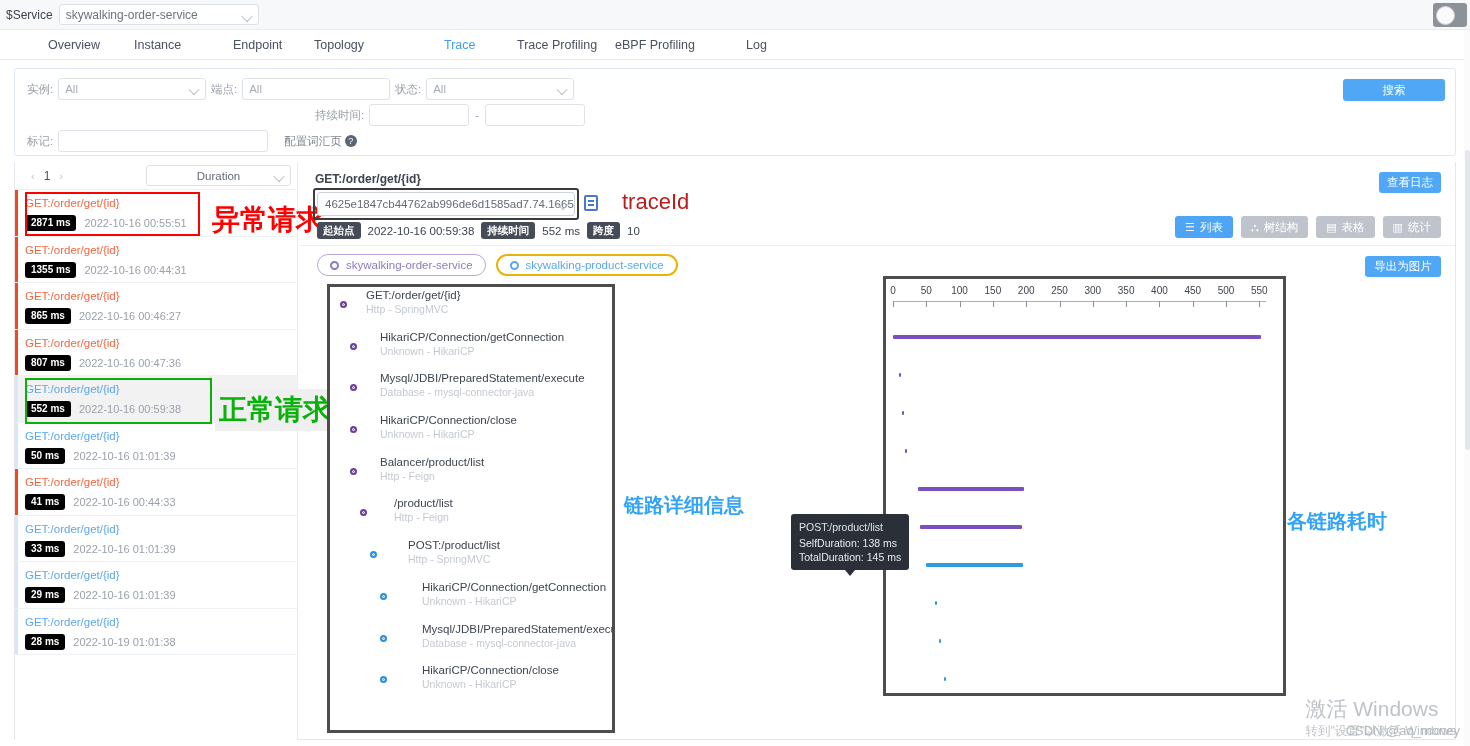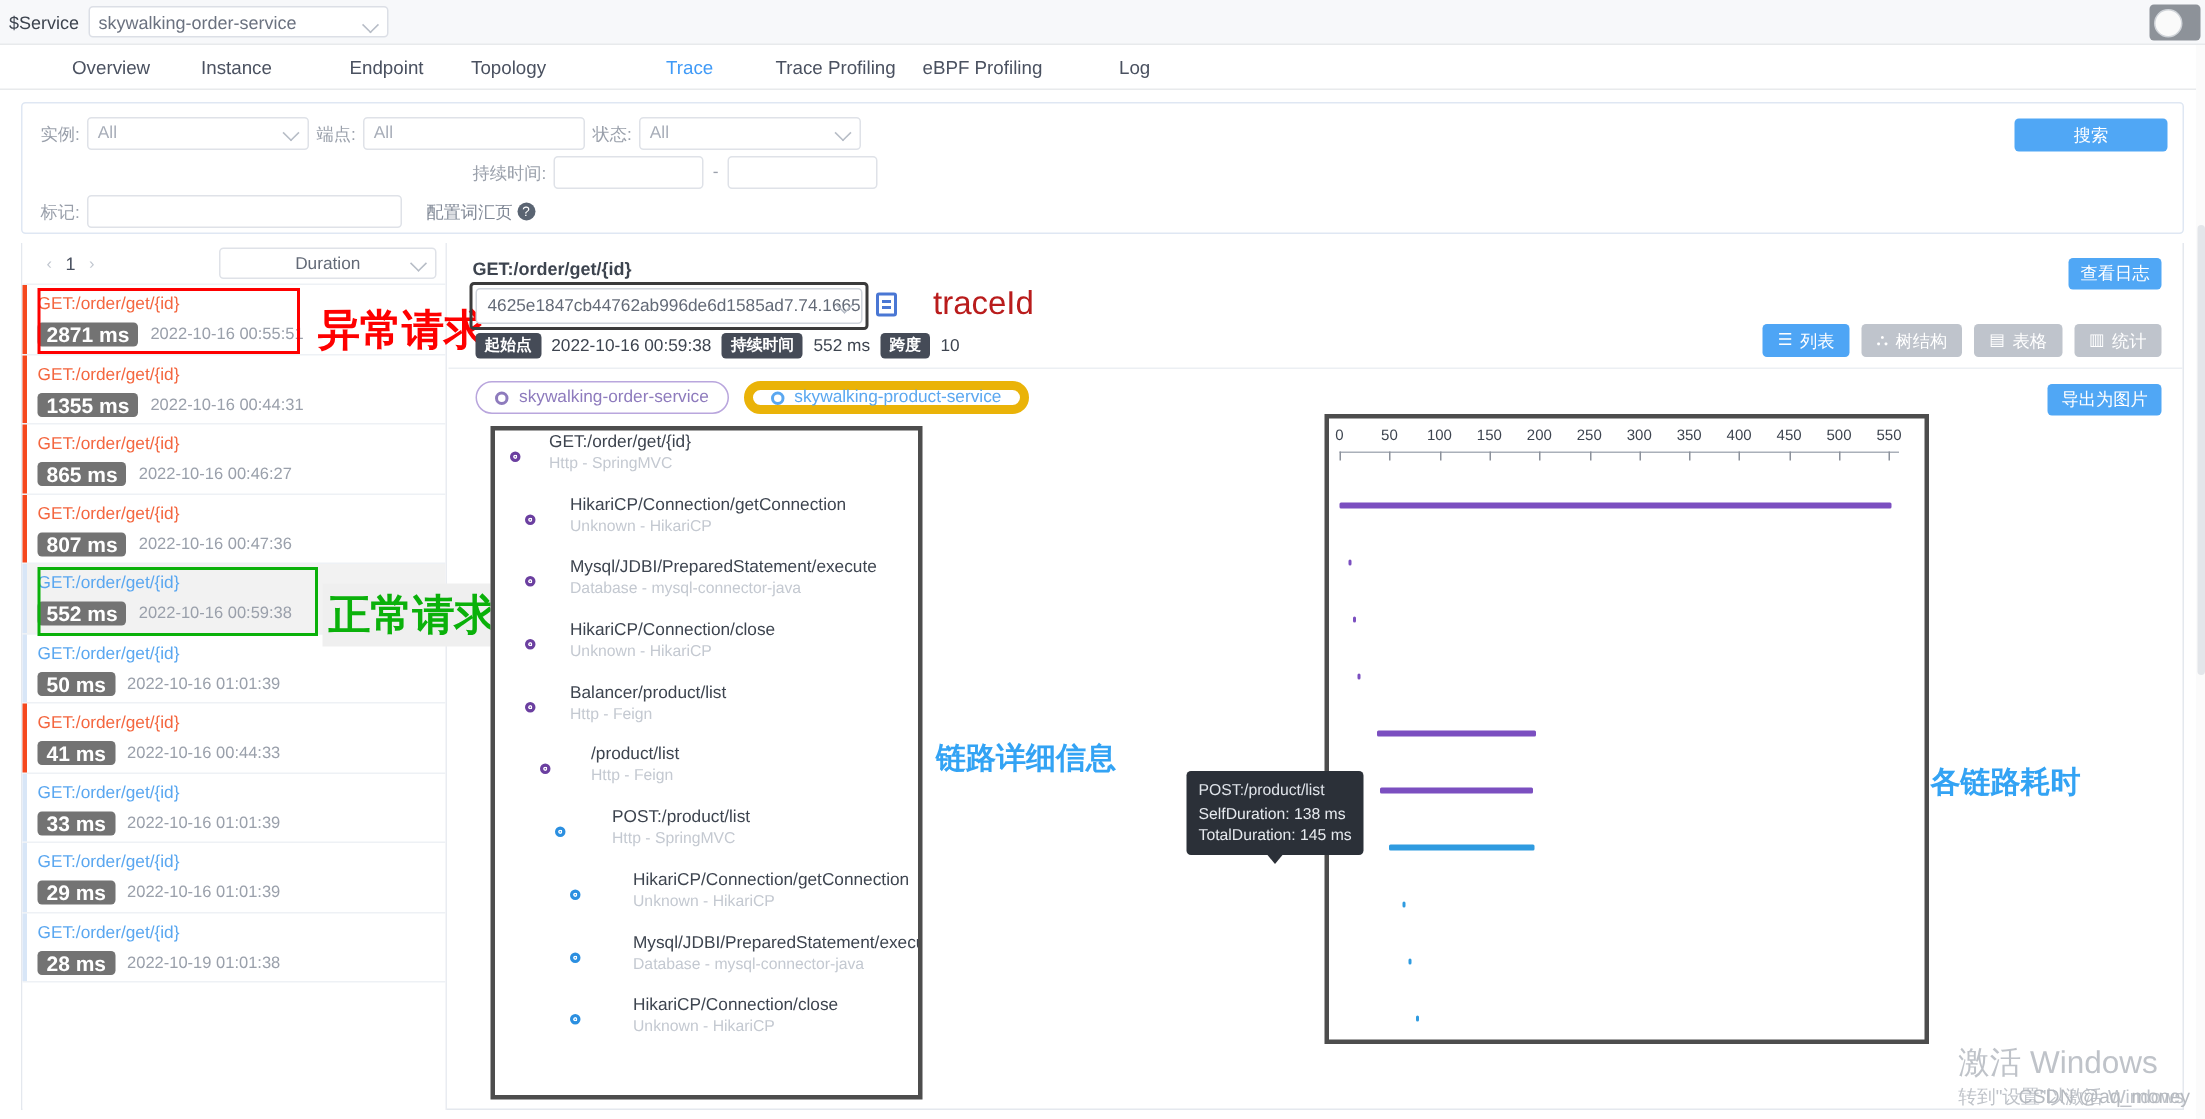--- a/index.html
+++ b/index.html
@@ -114,22 +114,22 @@
     position:absolute; left:0; top:0; width:3px; height:100%;
   }
   .trace-item.err .lbar { background:#f5481e; }
   .trace-item.ok  .lbar { background:#d8e6f7; }
   .trace-item.selected { background:#f2f2f2; }
   .t-endpoint { font-size:11.5px; line-height:14px; }
   .trace-item.err .t-endpoint { color:#f4663f; }
   .trace-item.ok  .t-endpoint { color:#5aa7f0; }
   .t-meta { display:flex; align-items:center; margin-top:5px; gap:8px; }
   .t-dur {
-    background:#737373; color:#fff; border-radius:3px;
-    font-size:14px; font-weight:bold; padding:2px 6px 2px 6px; line-height:12px;
+    background:#000000; color:#fff; border-radius:3px;
+    font-size:10px; font-weight:bold; padding:2px 6px 2px 6px; line-height:12px;
   }
   .t-time { font-size:11px; color:#9aa0ab; }
 
   
   .anno-box { position:absolute; pointer-events:none; }
   .anno-red { border:2.5px solid #fe0000; }
   .anno-green { border:2.5px solid #0ab10a; }
   .anno-text { position:absolute; font-size:28px; font-weight:bold; }
   .anno-text.red { color:#fe0000; }
   .anno-text.green { color:#0ab10a; background:#efefef; padding:2px 4px; }
@@ -182,21 +182,21 @@
 
   .divider { position:absolute; left:0; top:83px; width:100%; height:1px; background:#eceff3; }
 
   .legend-row { position:absolute; left:18px; top:92px; display:flex; gap:10px; }
   .legend-chip {
     height:22px; border-radius:12px; background:#fff;
     display:flex; align-items:center; gap:7px; padding:0 12px;
     font-size:11.5px;
   }
   .legend-chip.purple { border:1px solid #b9a6dd; color:#8e7bbd; }
-  .legend-chip.blue { border:6px solid #eab308; color:#5aa7f0;align-items:center; }
+  .legend-chip.blue { border:2px solid #eab308; color:#5aa7f0;align-items:center; }
   .lg-ring { width:9px; height:9px; border-radius:50%; border:2px solid currentColor; }
 
   .export-btn {
     position:absolute; right:14px; top:94px; width:76px; height:21px;
     background:#50a7f5; color:#fff; font-size:11.5px; border-radius:3px;
     display:flex; align-items:center; justify-content:center; cursor:pointer;
   }
 
   
   .span-tree {

